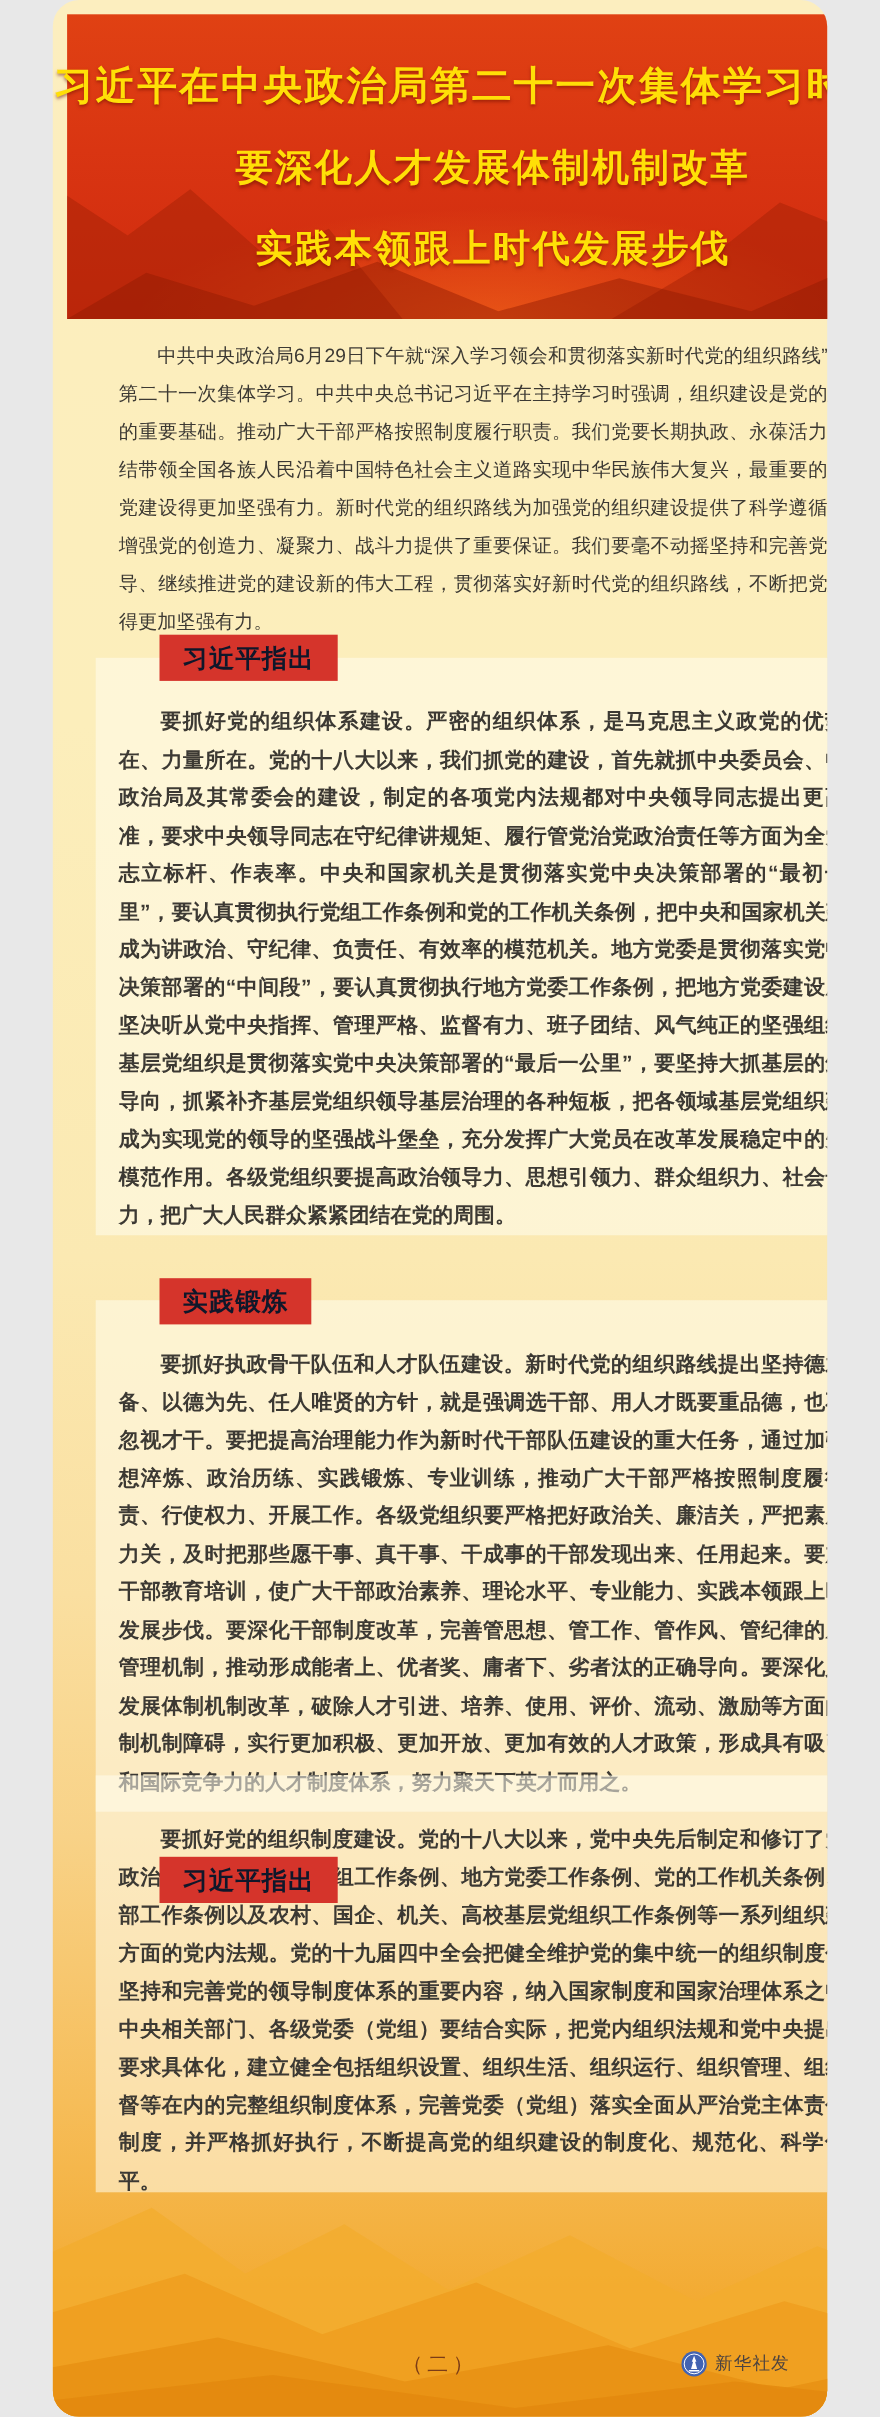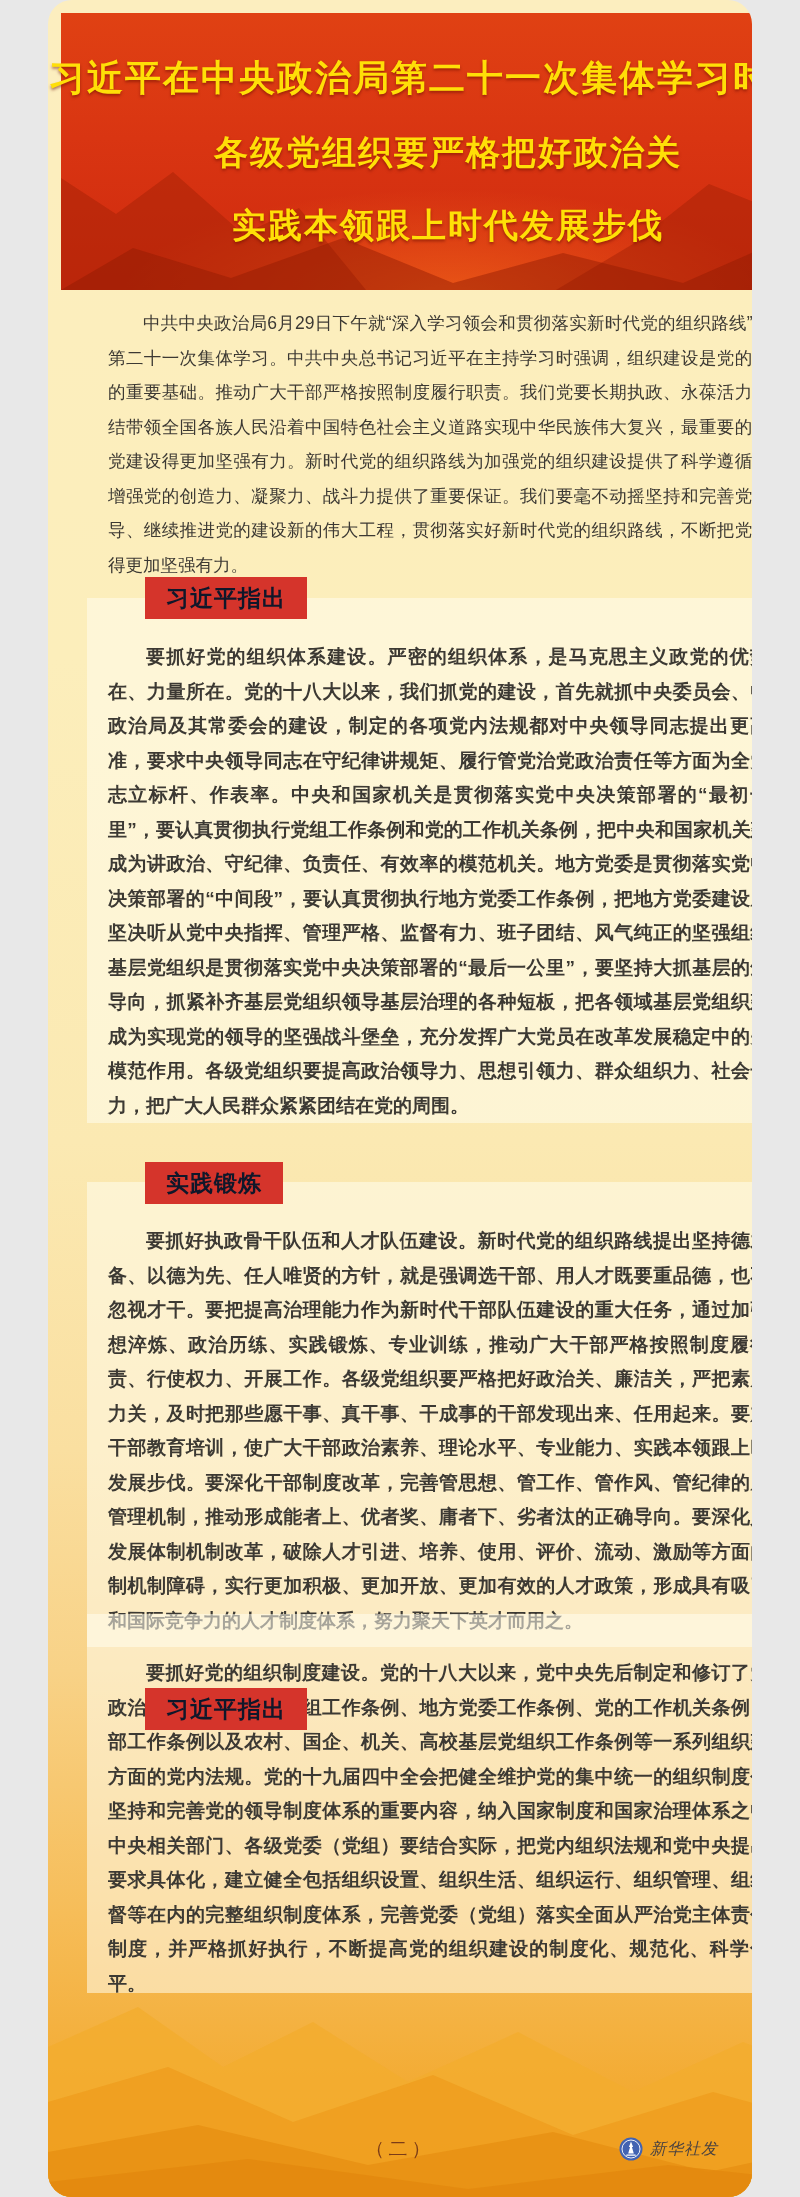--- a/index.html
+++ b/index.html
@@ -55,21 +55,21 @@
   }
   .badge-1{top:577px;} .panel-1{top:598px;height:525px;}
   .badge-2{top:1162px;} .panel-2{top:1182px;height:465px;}
   .badge-3{top:1688px;} .panel-3{top:1614px;height:379px;}
   
   .page-number{
     position:absolute;top:2136px;left:0;width:100%;text-align:center;
     font-size:19px;letter-spacing:4px;color:#7b3c17;z-index:4;
   }
   .credit{
-    position:absolute;top:2137px;right:34px;display:flex;align-items:center;gap:7px;z-index:4;font-style:italic;
+    position:absolute;top:2137px;right:34px;display:flex;align-items:center;gap:7px;z-index:4;
   }
   .credit-text{font-size:16px;color:#4c4340;letter-spacing:1px;}
   .logo{display:inline-flex;width:24px;height:24px;}
   .logo svg{display:block;width:100%;height:100%;}
 </style>
 </head>
 <body>
 
 <div class="page">
 
@@ -85,21 +85,21 @@
   <header class="banner">
     <div class="banner-mounts">
       <svg viewBox="0 0 774 150" preserveAspectRatio="none" aria-hidden="true">
         <polygon points="0,150 0,38 55,74 112,32 182,94 238,68 305,150" fill="#a62105" opacity="0.5"></polygon>
         <polygon points="774,150 774,28 708,68 648,44 572,104 495,150" fill="#a62105" opacity="0.5"></polygon>
         <polygon points="0,150 72,108 170,138 282,98 392,143 502,113 622,143 702,108 774,133 774,150" fill="#911a03" opacity="0.45"></polygon>
       </svg>
     </div>
     <div class="banner-titles">
       <div class="t t1">习近平在中央政治局第二十一次集体学习时强调</div>
-      <div class="t t2">各级党组织要严格把好政治关</div>
+      <div class="t t2">要深化人才发展体制机制改革</div>
       <div class="t t3">实践本领跟上时代发展步伐</div>
     </div>
   </header>
 
   <p class="intro">中共中央政治局6月29日下午就“深入学习领会和贯彻落实新时代党的组织路线”举行第二十一次集体学习。中共中央总书记习近平在主持学习时强调，组织建设是党的建设的重要基础。推动广大干部严格按照制度履行职责。我们党要长期执政、永葆活力，团结带领全国各族人民沿着中国特色社会主义道路实现中华民族伟大复兴，最重要的是把党建设得更加坚强有力。新时代党的组织路线为加强党的组织建设提供了科学遵循，为增强党的创造力、凝聚力、战斗力提供了重要保证。我们要毫不动摇坚持和完善党的领导、继续推进党的建设新的伟大工程，贯彻落实好新时代党的组织路线，不断把党建设得更加坚强有力。</p>
 
   <div class="badge badge-1">习近平指出</div>
   <section class="panel panel-1">
     <p class="panel-text">要抓好党的组织体系建设。严密的组织体系，是马克思主义政党的优势所在、力量所在。党的十八大以来，我们抓党的建设，首先就抓中央委员会、中央政治局及其常委会的建设，制定的各项党内法规都对中央领导同志提出更高标准，要求中央领导同志在守纪律讲规矩、履行管党治党政治责任等方面为全党同志立标杆、作表率。中央和国家机关是贯彻落实党中央决策部署的“最初一公里”，要认真贯彻执行党组工作条例和党的工作机关条例，把中央和国家机关建设成为讲政治、守纪律、负责任、有效率的模范机关。地方党委是贯彻落实党中央决策部署的“中间段”，要认真贯彻执行地方党委工作条例，把地方党委建设成为坚决听从党中央指挥、管理严格、监督有力、班子团结、风气纯正的坚强组织。基层党组织是贯彻落实党中央决策部署的“最后一公里”，要坚持大抓基层的鲜明导向，抓紧补齐基层党组织领导基层治理的各种短板，把各领域基层党组织建设成为实现党的领导的坚强战斗堡垒，充分发挥广大党员在改革发展稳定中的先锋模范作用。各级党组织要提高政治领导力、思想引领力、群众组织力、社会号召力，把广大人民群众紧紧团结在党的周围。</p>
   </section>

